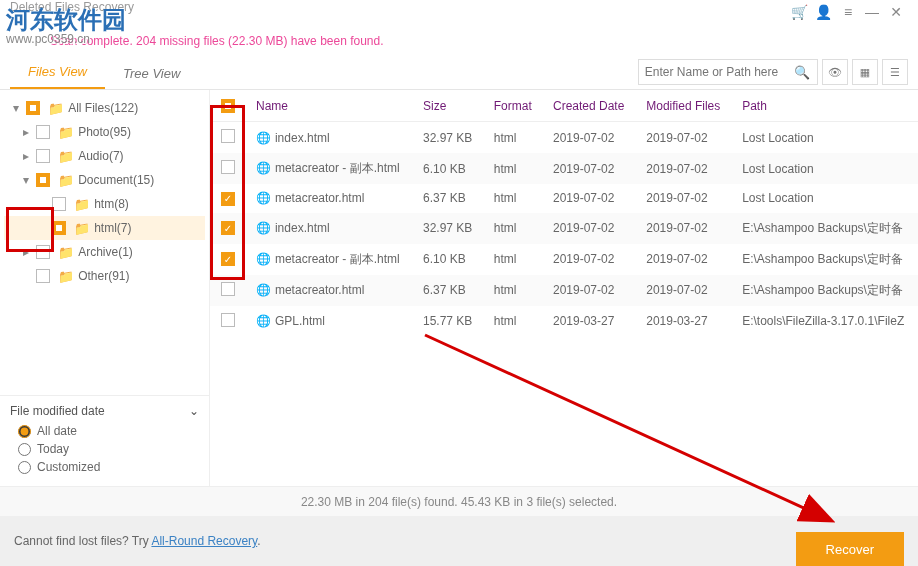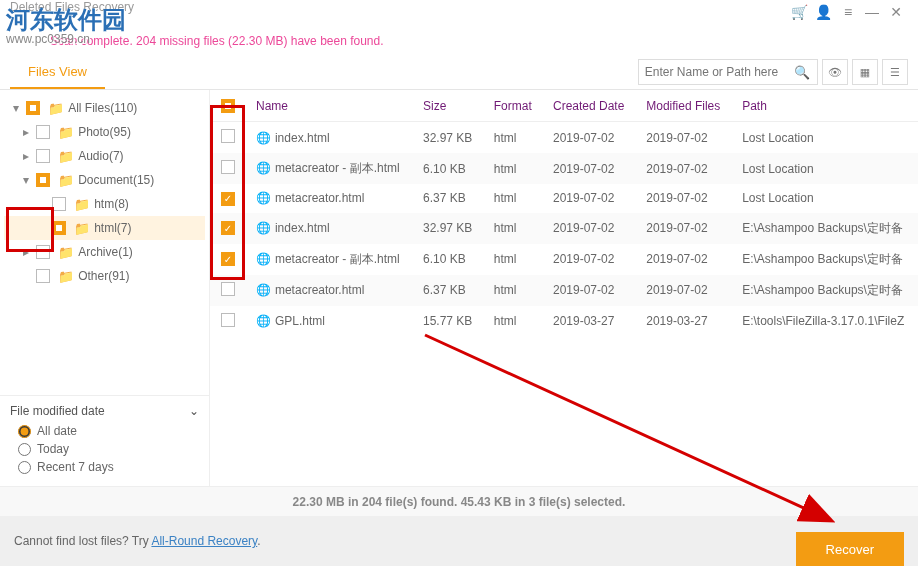--- a/index.html
+++ b/index.html
@@ -6,21 +6,21 @@
     body { width: 918px; height: 566px; background: #fff; color: #555; font-size: 12px; position: relative; overflow: hidden; }
     
     .titlebar { height: 26px; display: flex; align-items: flex-start; padding: 0 10px; color: #999; font-size: 12px; }
     .titlebar-spacer { flex: 1; }
     .titlebar-icon { width: 24px; height: 24px; display: flex; align-items: center; justify-content: center; color: #888; cursor: pointer; font-size: 14px; }
     .titlebar-icon.cart { color: #f39c12; }
     
     .scan-row { height: 30px; display: flex; align-items: center; padding: 0 14px 0 50px; color: #ec4899; font-size: 12px; }
     
     .tabbar { height: 34px; display: flex; align-items: flex-end; border-bottom: 1px solid #e5e5e5; padding: 0 10px; }
-    .tab { padding: 8px 18px; color: #777; cursor: pointer; font-size: 13px; }
+    .tab { padding: 8px 18px; color: #777; cursor: pointer; font-size: 13px; font-style: italic; }
     .tab.active { color: #f39c12; border-bottom: 2px solid #f39c12; }
     .tabbar-spacer { flex: 1; }
     .search-wrap { display: flex; align-items: center; border: 1px solid #ddd; height: 26px; padding: 0 6px; margin-bottom: 4px; }
     .search-wrap input { border: none; outline: none; width: 150px; font-size: 12px; color: #555; }
     .search-wrap .search-icon { color: #888; font-size: 13px; }
     .view-btn { width: 26px; height: 26px; border: 1px solid #ddd; margin-left: 4px; display: flex; align-items: center; justify-content: center; color: #777; cursor: pointer; margin-bottom: 4px; font-size: 11px; }
     
     .main { display: flex; height: 396px; }
     .sidebar { width: 210px; border-right: 1px solid #eee; display: flex; flex-direction: column; }
     .tree { flex: 1; padding: 6px 4px; }
@@ -42,21 +42,21 @@
     .content { flex: 1; overflow: hidden; }
     .file-table { width: 100%; border-collapse: collapse; }
     .file-table th { text-align: left; font-weight: normal; color: #701a75; font-size: 12px; padding: 8px 10px; border-bottom: 1px solid #eee; }
     .file-table td { padding: 7px 10px; font-size: 12px; color: #666; }
     .file-table tr.alt { background: #fafafa; }
     .file-table .ck { width: 14px; height: 14px; border: 1px solid #bbb; display: inline-flex; align-items: center; justify-content: center; background: #fff; }
     .file-table .ck.on { background: #f39c12; border-color: #f39c12; color: #fff; font-size: 10px; }
     .file-table .fi { color: #4a90d9; margin-right: 4px; }
     th.ck-col, td.ck-col { width: 36px; text-align: center; }
     
-    .statusbar { height: 30px; background: #f8f8f8; display: flex; align-items: center; justify-content: center; font-size: 12px; color: #888; border-top: 1px solid #eee; font-weight: bold; }
+    .statusbar { height: 30px; background: #f8f8f8; display: flex; align-items: center; justify-content: center; font-size: 12px; color: #888; border-top: 1px solid #eee; }
     
     .footer { height: 50px; background: #efefef; display: flex; align-items: center; padding: 0 14px; }
     .footer .hint { font-size: 12px; color: #666; }
     .footer .hint a { color: #3b82c4; text-decoration: underline; }
     .footer-spacer { flex: 1; }
     .recover-btn { background: #f39c12; color: #fff; border: none; padding: 10px 30px; font-size: 13px; cursor: pointer; margin-top: 16px; }
     
     .watermark { position: absolute; top: 4px; left: 6px; font-size: 24px; font-weight: bold; color: #2a6fb5; text-shadow: 1px 1px 0 #fff; pointer-events: none; z-index: 20; }
     .watermark .sub { font-size: 12px; font-weight: normal; color: #888; display: block; margin-top: -4px; }
     
@@ -81,38 +81,39 @@
   <div class="titlebar-icon">—</div>
   <div class="titlebar-icon">✕</div>
 </div>
 
 <div class="scan-row">
   <span>Scan complete. 204 missing files (22.30 MB) have been found.</span>
 </div>
 
 <div class="tabbar">
   <div class="tab active">Files View</div>
+  <div class="tab">Tree View</div>
   <div class="tabbar-spacer"></div>
   <div class="search-wrap">
     <input placeholder="Enter Name or Path here" style="">
     <span class="search-icon">🔍</span>
   </div>
   <div class="view-btn">👁</div>
   <div class="view-btn">▦</div>
   <div class="view-btn">☰</div>
 </div>
 
 <div class="main">
   <div class="sidebar">
     <div class="tree" id="treeHost">
         <div class="tree-item depth0">
           <span class="expander">▾</span>
     <span class="checkbox partial"></span>
     <span class="folder-icon">📁</span>
-    <span>All Files(110)</span>
+    <span>All Files(122)</span>
         </div>
         <div class="tree-item depth1">
           <span class="expander">▸</span>
     <span class="checkbox "></span>
     <span class="folder-icon">📁</span>
     <span>Photo(95)</span>
         </div>
         <div class="tree-item depth1">
           <span class="expander">▸</span>
     <span class="checkbox "></span>
@@ -159,21 +160,21 @@
           <label class="radio-row">
             <input type="radio" name="fmd" checked="" style="">
             <span>All date</span>
           </label>
           <label class="radio-row">
             <input type="radio" name="fmd" style="">
             <span>Today</span>
           </label>
           <label class="radio-row">
             <input type="radio" name="fmd" style="">
-            <span>Recent 7 days</span>
+            <span>Customized</span>
           </label>
         </div>
     </div>
   </div>
   <div class="content">
     <table class="file-table">
       <thead>
         <tr>
           <th class="ck-col"><span class="ck partial" style="background:#f39c12;border-color:#f39c12;">
                 <span style="width:6px;height:6px;background:#fff;display:block;"></span>

